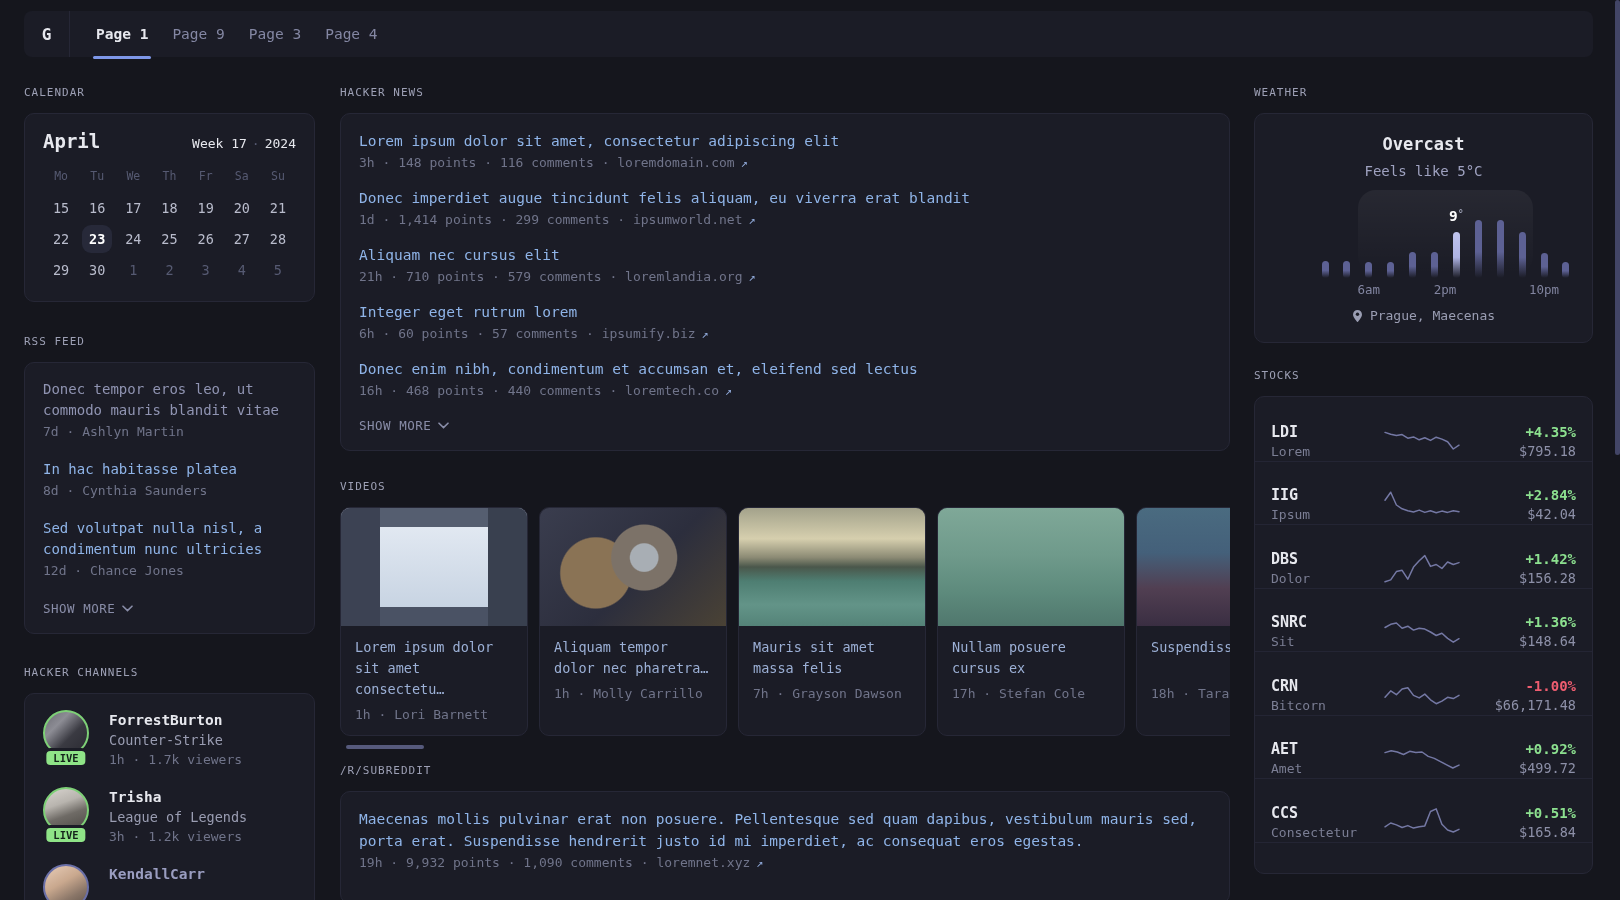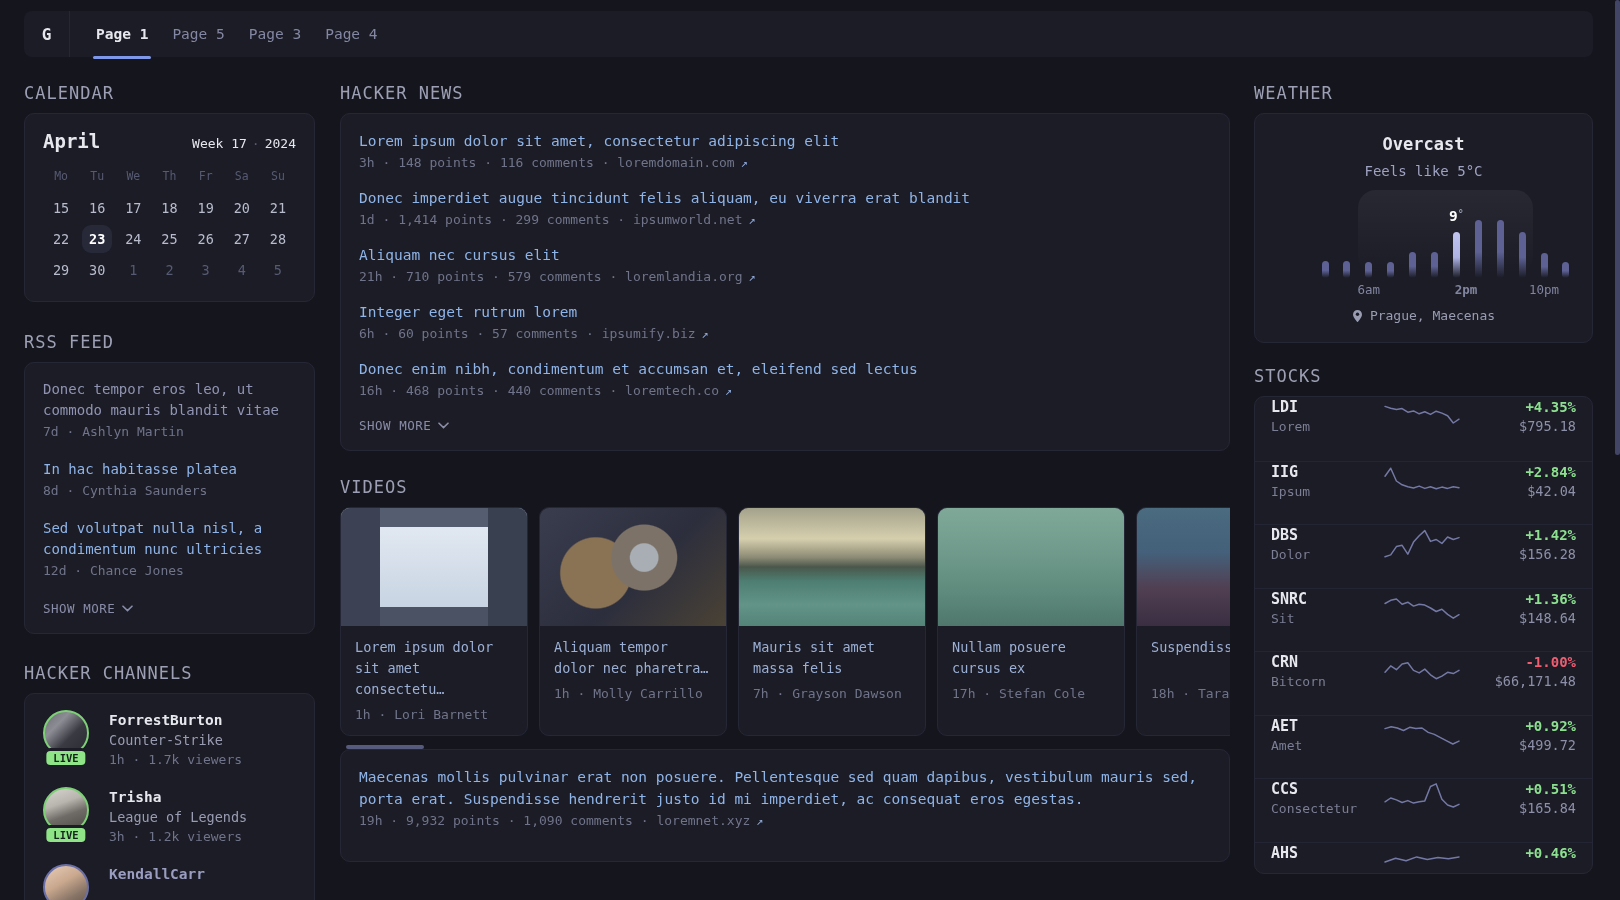--- a/index.html
+++ b/index.html
@@ -24,21 +24,21 @@
   .tab.active{color:var(--text);font-weight:700}
   .tab.active::after{content:'';position:absolute;left:-3px;right:-3px;bottom:-2px;height:3px;
        border-radius:2px;background:var(--accent)}
 
   
   .col{position:absolute;top:72px}
   .col.left{left:24px;width:291px}
   .col.mid{left:340px;width:890px}
   .col.right{left:1254px;width:339px}
 
-  .w-head{font-size:17px;letter-spacing:1px;color:var(--header);margin:13px 0 12px;line-height:16px}
+  .w-head{font-size:11px;letter-spacing:1px;color:var(--header);margin:13px 0 12px;line-height:16px}
   .card{background:var(--card);border:1px solid var(--border);border-radius:10px}
 
   
   .cal{padding:16px 18px}
   .cal-top{display:flex;justify-content:space-between;align-items:baseline}
   .cal-month{font-size:19px;font-weight:700}
   .cal-week{font-size:13px}
   .cal-week .dot{color:#565a72;margin:0 5px}
   .cal-grid{display:grid;grid-template-columns:repeat(7,1fr);margin-top:6px}
   .cal-grid.dow{margin-top:14px}
@@ -117,21 +117,21 @@
   .wbar.hl{background:linear-gradient(180deg,#c0c4ee 0%,var(--barhl) 55%,rgba(174,179,228,0) 100%)}
   .w-temp{position:absolute;transform:translateX(-50%);font-size:14.5px;font-weight:700;color:#fff}
   .w-temp .deg{color:#9da0b5;font-size:10px;vertical-align:top}
   .w-hours{position:absolute;left:0;top:168px;width:100%;height:16px}
   .w-hours span{position:absolute;transform:translateX(-50%);font-size:12.5px;color:#8285a0}
   .w-loc{position:absolute;left:0;top:194px;width:100%;display:flex;gap:7px;align-items:center;
          justify-content:center;font-size:13px;color:var(--muted2)}
 
   
   .stocks{overflow:hidden;height:478px}
-  .s-row{display:flex;align-items:flex-start;height:63.5px;padding:0 16px}
+  .s-row{display:flex;align-items:flex-end;height:63.5px;padding:0 16px}
   .s-row + .s-row{border-top:1px solid #242534}
   .s-left{width:108px}
   .s-ticker{font-size:15px;font-weight:700;line-height:20px}
   .s-name{font-size:13px;color:#7b7e94;line-height:19px}
   .s-spark{width:86px;display:flex;align-items:center;justify-content:center}
   .s-right{flex:1;text-align:right}
   .s-change{font-size:14px;font-weight:700;line-height:20px}
   .s-change.up{color:var(--green)} .s-change.down{color:var(--red)}
   .s-price{font-size:13.5px;color:#8d90a8;line-height:19px}
 
@@ -140,21 +140,21 @@
 </style>
 </head>
 <body>
 
 <div id="root">
 
   <div class="nav">
     <div class="logo">G</div>
     <div class="tabs" id="tabs">
         <div class="tab active">Page 1</div>
-        <div class="tab">Page 5</div>
+        <div class="tab">Page 9</div>
         <div class="tab">Page 3</div>
         <div class="tab">Page 4</div>
       </div>
   </div>
 
   <div class="col left">
     <div class="w-head">CALENDAR</div>
     <div class="card cal">
       <div class="cal-top">
         <div class="cal-month">April</div>
@@ -309,20 +309,21 @@
             <div class="v-thumb th-misty-field"></div>
             <div class="v-body">
               <div class="v-title">Suspendisse diam</div>
               <div class="v-meta">18h · Tara</div>
             </div>
           </div>
         </div>
     </div>
     <div class="hscroll"></div>
 
+    <div class="w-head" style="margin-top:14px">/R/SUBREDDIT</div>
     <div class="card hn" id="sub-card">
         <div class="hn-item">
           <div class="hn-title">Maecenas mollis pulvinar erat non posuere. Pellentesque sed quam dapibus, vestibulum mauris sed, porta erat. Suspendisse hendrerit justo id mi imperdiet, ac consequat eros egestas.</div>
           <div class="hn-meta">19h · 9,932 points · 1,090 comments · loremnet.xyz<span class="ext">↗</span></div>
         </div>
       </div>
   </div>
 
   <div class="col right">
     <div class="w-head">WEATHER</div>
@@ -340,21 +341,21 @@
           <div class="wbar hl" style="left: 197.9px; height: 46px;"></div>
           <div class="w-temp" style="left: 201.4px; bottom: 54px;"><span>9</span><span class="deg">°</span></div>
           <div class="wbar" style="left: 219.8px; height: 58px;"></div>
           <div class="wbar" style="left: 241.7px; height: 58px;"></div>
           <div class="wbar" style="left: 263.6px; height: 46px;"></div>
           <div class="wbar" style="left: 285.5px; height: 25px;"></div>
           <div class="wbar" style="left: 307.4px; height: 16px;"></div>
         </div>
       <div class="w-hours" id="w-hours">
           <span style="left: 113.8px;">6am</span>
-          <span style="left: 211px; font-weight: bold;">2pm</span>
+          <span style="left: 190px;">2pm</span>
           <span style="left: 289px;">10pm</span>
         </div>
       <div class="w-loc">
         <svg width="11" height="14" viewBox="0 0 11 14" fill="none">
             <path d="M5.5 1C3 1 1 3 1 5.4 1 8.7 5.5 13 5.5 13S10 8.7 10 5.4C10 3 8 1 5.5 1Z" fill="#9a9db2"></path>
             <circle cx="5.5" cy="5.3" r="1.7" fill="#1b1c26"></circle>
           </svg>
         <span>Prague, Maecenas</span>
       </div>
     </div>

